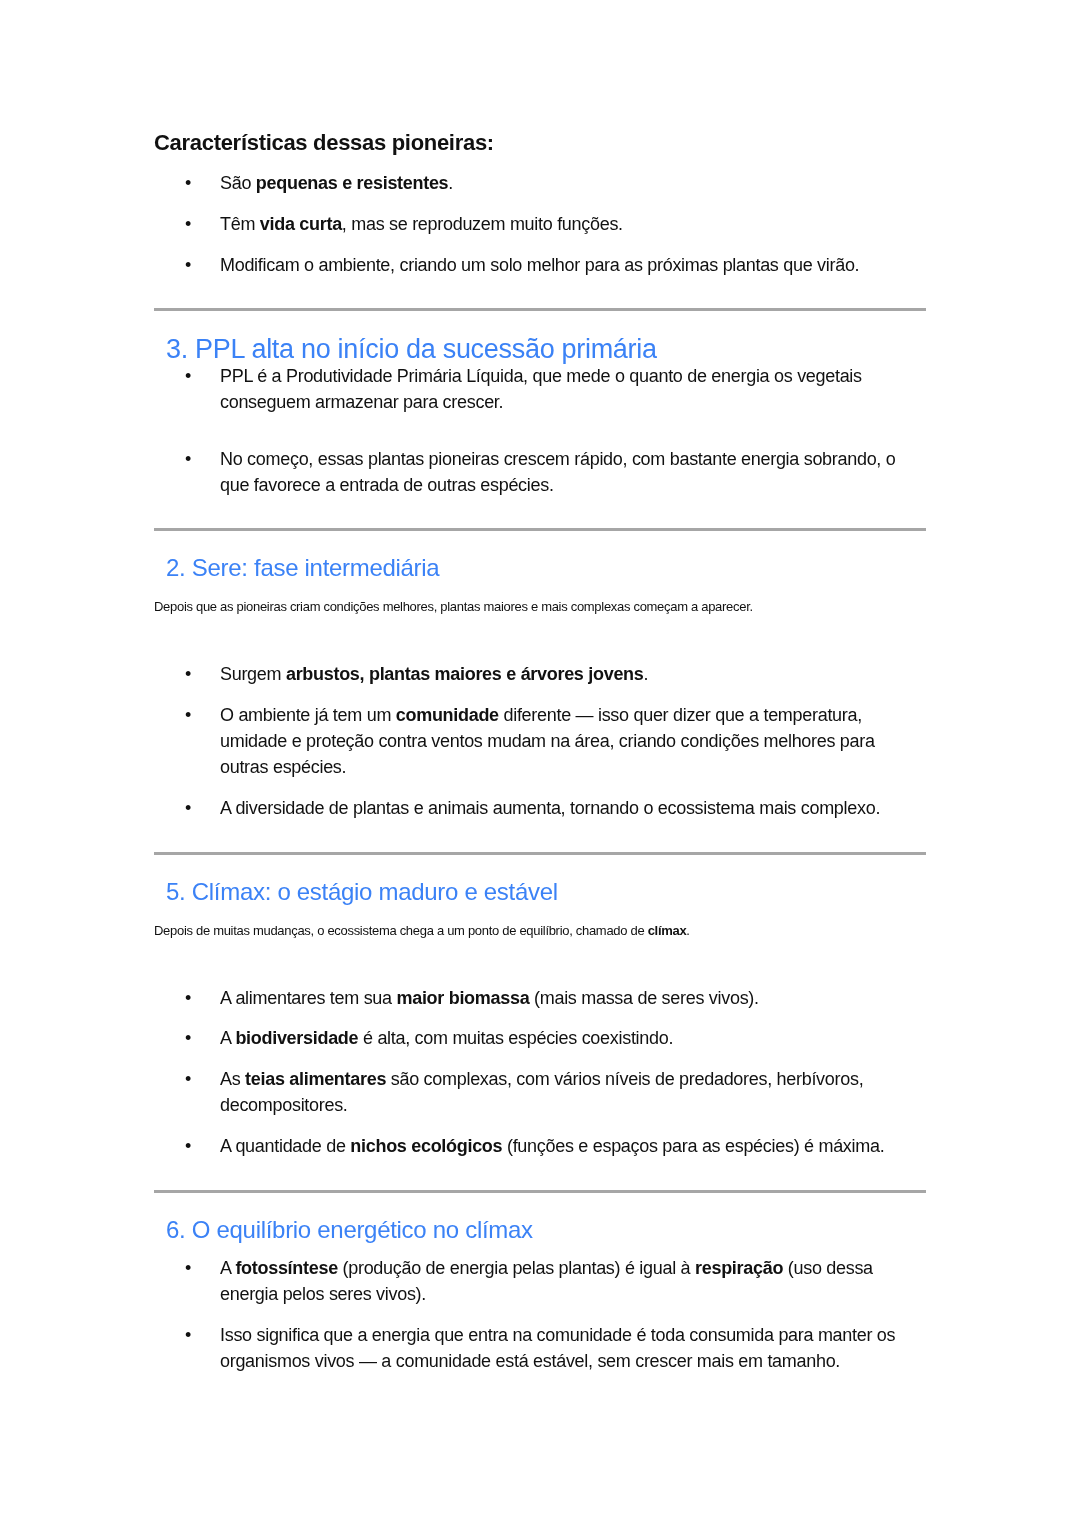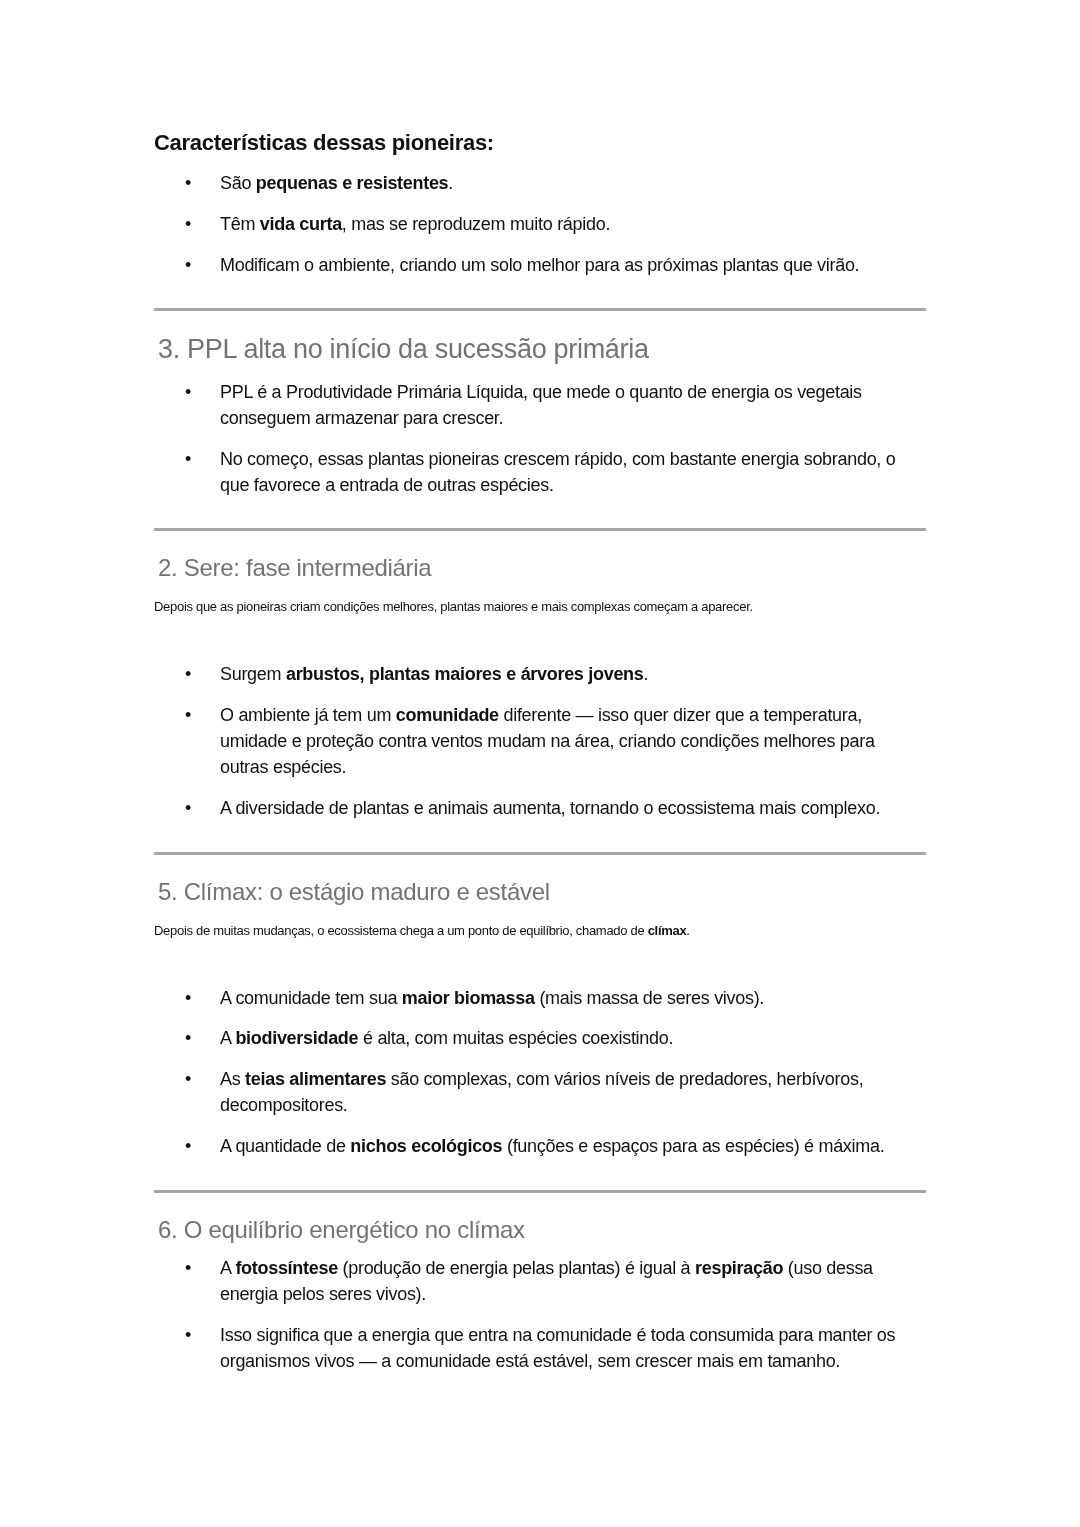--- a/index.html
+++ b/index.html
@@ -3,55 +3,55 @@
   <meta charset="utf-8">
   <style>
     html, body { margin: 0; padding: 0; background: #ffffff; }
     body { width: 1080px; height: 1527px; position: relative; overflow: hidden;
       font-family: "Liberation Sans", "DejaVu Sans", sans-serif; color: #111; }
     .page { position: absolute; left: 154px; top: 0; width: 772px; }
     .intro-label { position: absolute; top: 130px; font-weight: bold; font-size: 22px; letter-spacing: -0.3px; }
     .li { position: absolute; left: 66px; width: 706px; font-size: 18px; line-height: 26px; letter-spacing: -0.3px; }
     .li::before { content: "\2022"; position: absolute; left: -35px; top: 0; font-size: 18px; }
     .hr { position: absolute; left: 0; width: 772px; height: 3px; background: #a6a6a6; }
-    .h2 { position: absolute; left: 4px; color: #737373; font-weight: normal; margin: 0; letter-spacing: -0.3px; }
+    .h2 { position: absolute; left: 12px; color: #3b82f6; font-weight: normal; margin: 0; letter-spacing: -0.3px; }
     .p { position: absolute; left: 0; width: 772px; font-size: 13px; line-height: 26px; letter-spacing: -0.3px; margin: 0; }
     b { font-weight: bold; }
   </style>
 </head>
 <body>
 
 <div class="page">
 
   <div class="intro-label">Características dessas pioneiras:</div>
   <div>
     <div class="li" style="top:170px"><span>São </span><b>pequenas e resistentes</b><span>.</span></div>
-    <div class="li" style="top:211px"><span>Têm </span><b>vida curta</b><span>, mas se reproduzem muito rápido.</span></div>
+    <div class="li" style="top:211px"><span>Têm </span><b>vida curta</b><span>, mas se reproduzem muito funções.</span></div>
     <div class="li" style="top:252px"><span>Modificam o ambiente, criando um solo melhor para as próximas plantas que virão.</span></div>
   </div>
 
   <div class="hr" style="top:308px"></div>
 
   <h2 class="h2" style="top:334px;font-size:27px">3. PPL alta no início da sucessão primária</h2>
-  <div class="li" style="top:379px">PPL é a Produtividade Primária Líquida, que mede o quanto de energia os vegetais conseguem armazenar para crescer.</div>
+  <div class="li" style="top:363px">PPL é a Produtividade Primária Líquida, que mede o quanto de energia os vegetais conseguem armazenar para crescer.</div>
   <div class="li" style="top:446px">No começo, essas plantas pioneiras crescem rápido, com bastante energia sobrando, o que favorece a entrada de outras espécies.</div>
 
   <div class="hr" style="top:528px"></div>
 
   <h2 class="h2" style="top:554px;font-size:24px">2. Sere: fase intermediária</h2>
   <p class="p" style="top:594px">Depois que as pioneiras criam condições melhores, plantas maiores e mais complexas começam a aparecer.</p>
   <div class="li" style="top:661px"><span>Surgem </span><b>arbustos, plantas maiores e árvores jovens</b><span>.</span></div>
   <div class="li" style="top:702px"><span>O ambiente já tem um </span><b>comunidade</b><span> diferente — isso quer dizer que a temperatura, umidade e proteção contra ventos mudam na área, criando condições melhores para outras espécies.</span></div>
   <div class="li" style="top:795px">A diversidade de plantas e animais aumenta, tornando o ecossistema mais complexo.</div>
 
   <div class="hr" style="top:852px"></div>
 
   <h2 class="h2" style="top:878px;font-size:24px">5. Clímax: o estágio maduro e estável</h2>
   <p class="p" style="top:918px"><span>Depois de muitas mudanças, o ecossistema chega a um ponto de equilíbrio, chamado de </span><b>clímax</b><span>.</span></p>
-  <div class="li" style="top:985px"><span>A comunidade tem sua </span><b>maior biomassa</b><span> (mais massa de seres vivos).</span></div>
+  <div class="li" style="top:985px"><span>A alimentares tem sua </span><b>maior biomassa</b><span> (mais massa de seres vivos).</span></div>
   <div class="li" style="top:1025px"><span>A </span><b>biodiversidade</b><span> é alta, com muitas espécies coexistindo.</span></div>
   <div class="li" style="top:1066px"><span>As </span><b>teias alimentares</b><span> são complexas, com vários níveis de predadores, herbívoros, decompositores.</span></div>
   <div class="li" style="top:1133px"><span>A quantidade de </span><b>nichos ecológicos</b><span> (funções e espaços para as espécies) é máxima.</span></div>
 
   <div class="hr" style="top:1190px"></div>
 
   <h2 class="h2" style="top:1216px;font-size:24px">6. O equilíbrio energético no clímax</h2>
   <div class="li" style="top:1255px"><span>A </span><b>fotossíntese</b><span> (produção de energia pelas plantas) é igual à </span><b>respiração</b><span> (uso dessa energia pelos seres vivos).</span></div>
   <div class="li" style="top:1322px">Isso significa que a energia que entra na comunidade é toda consumida para manter os organismos vivos — a comunidade está estável, sem crescer mais em tamanho.</div>
 

